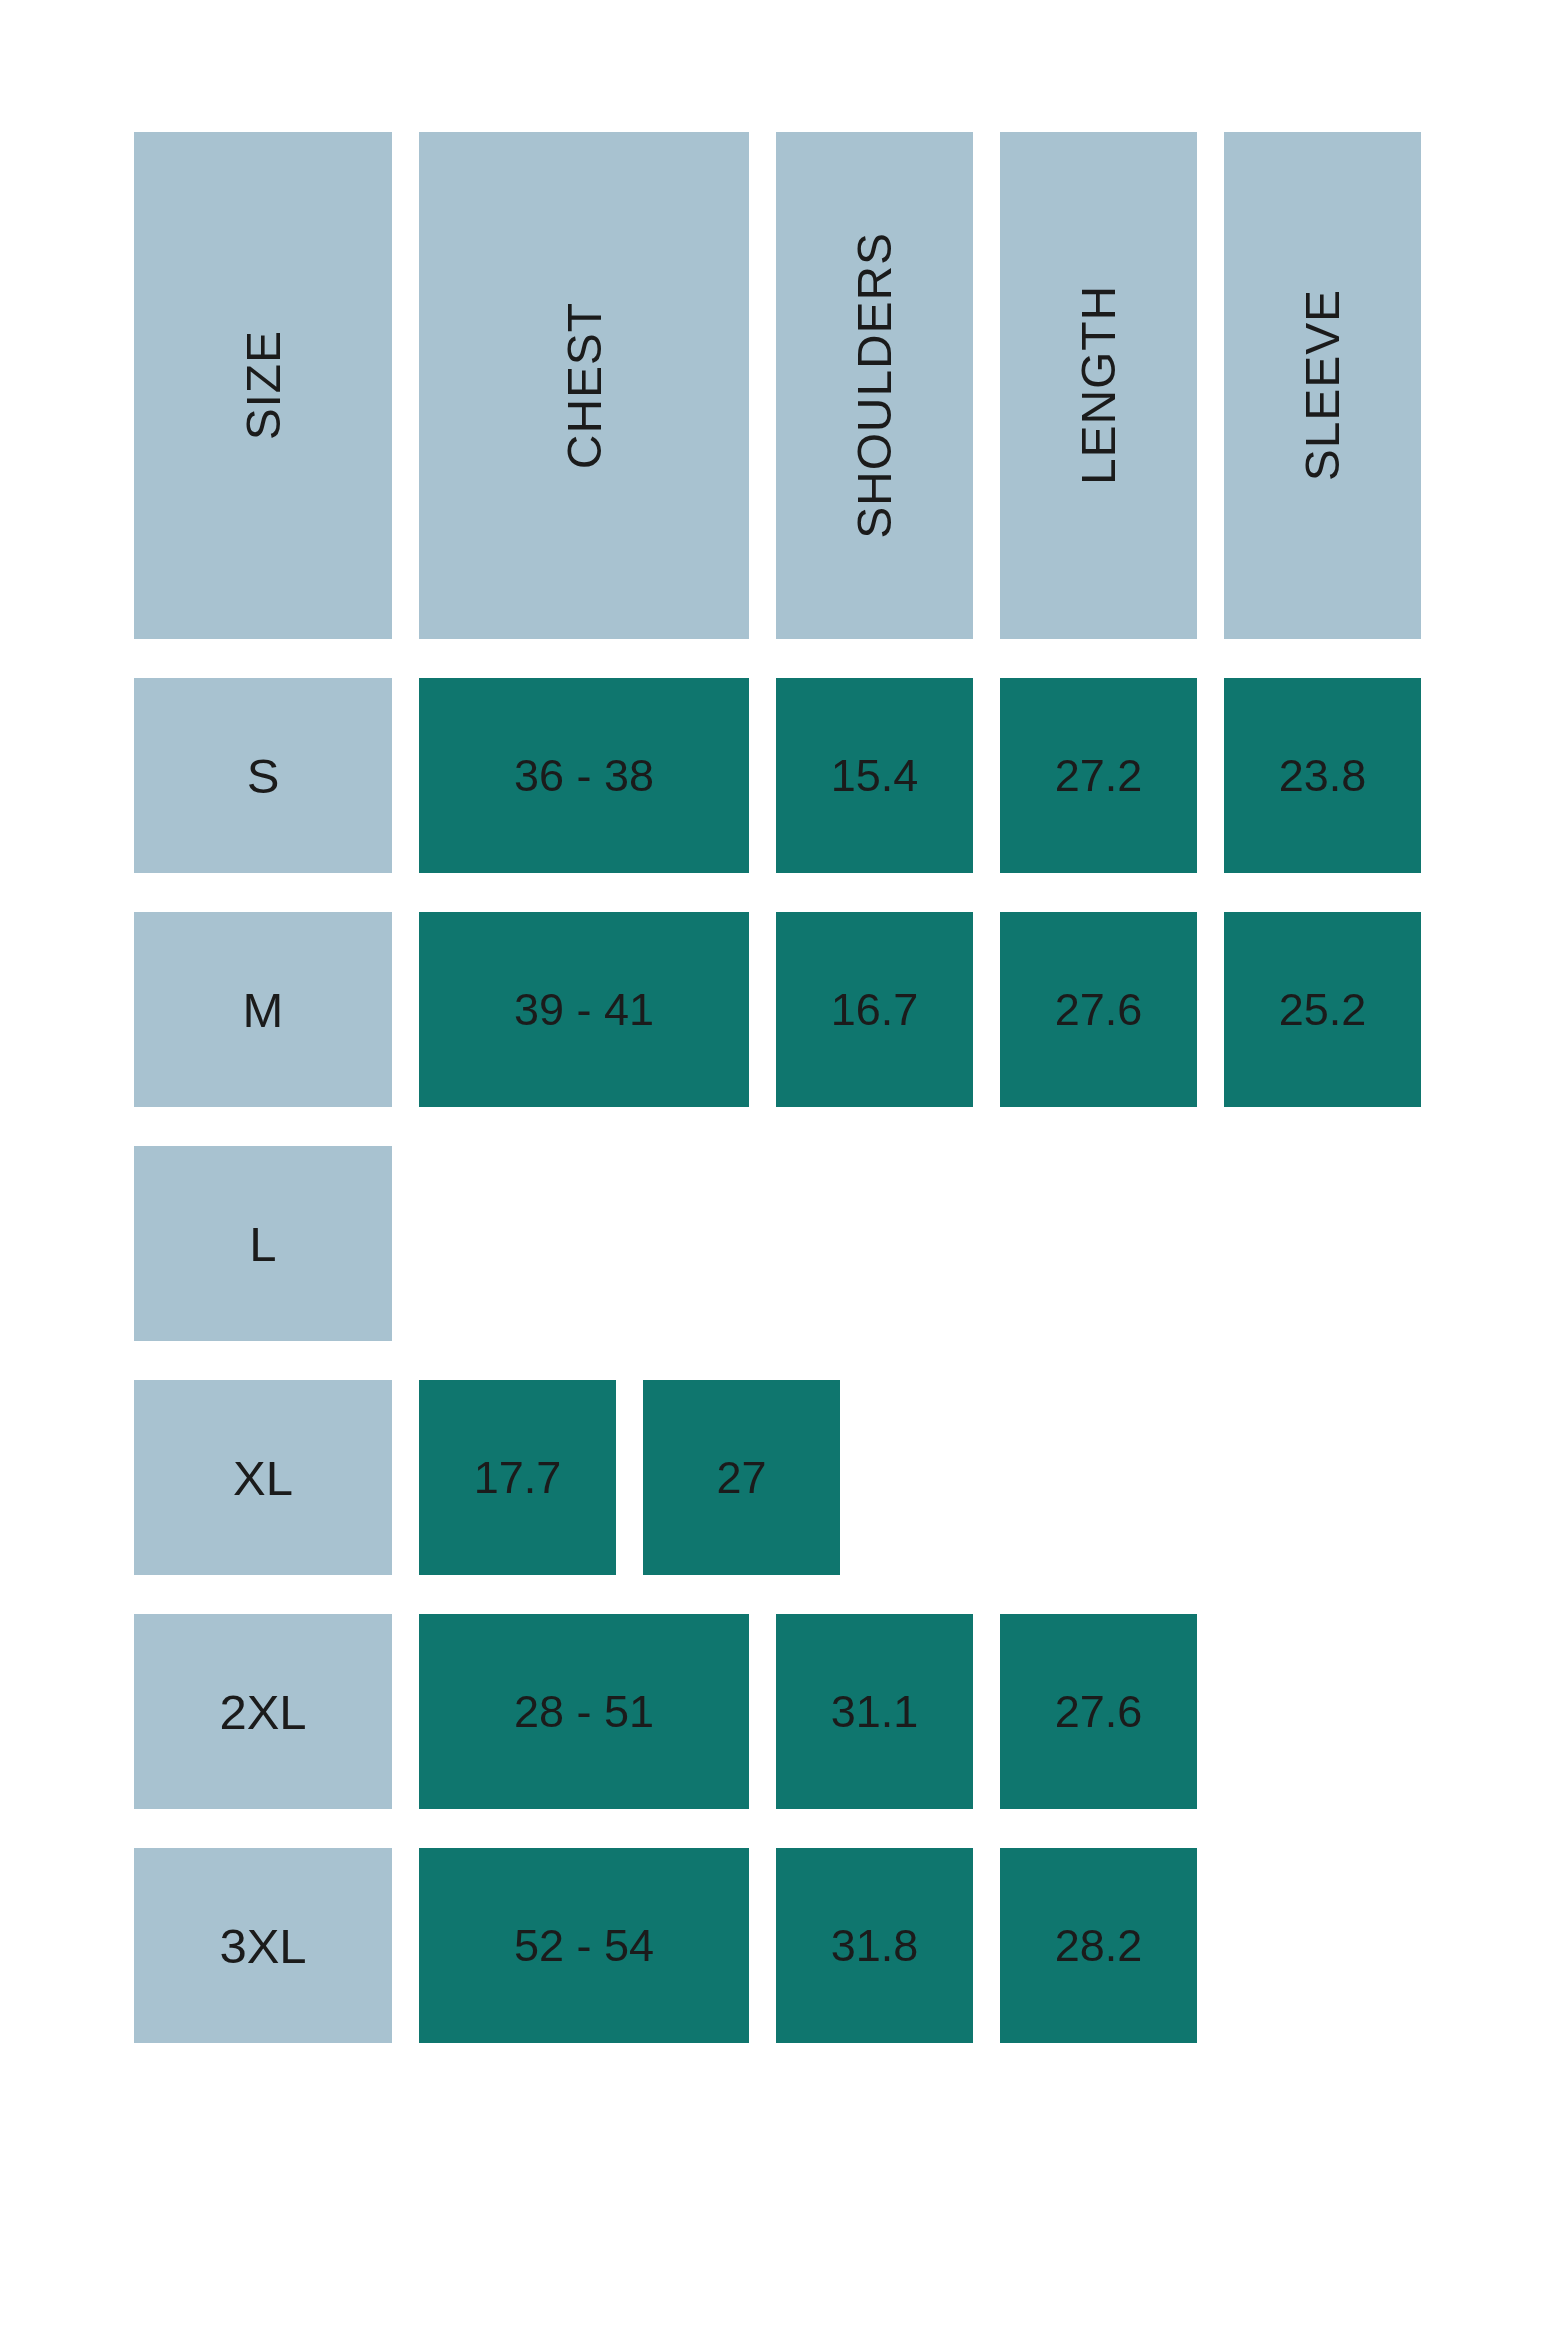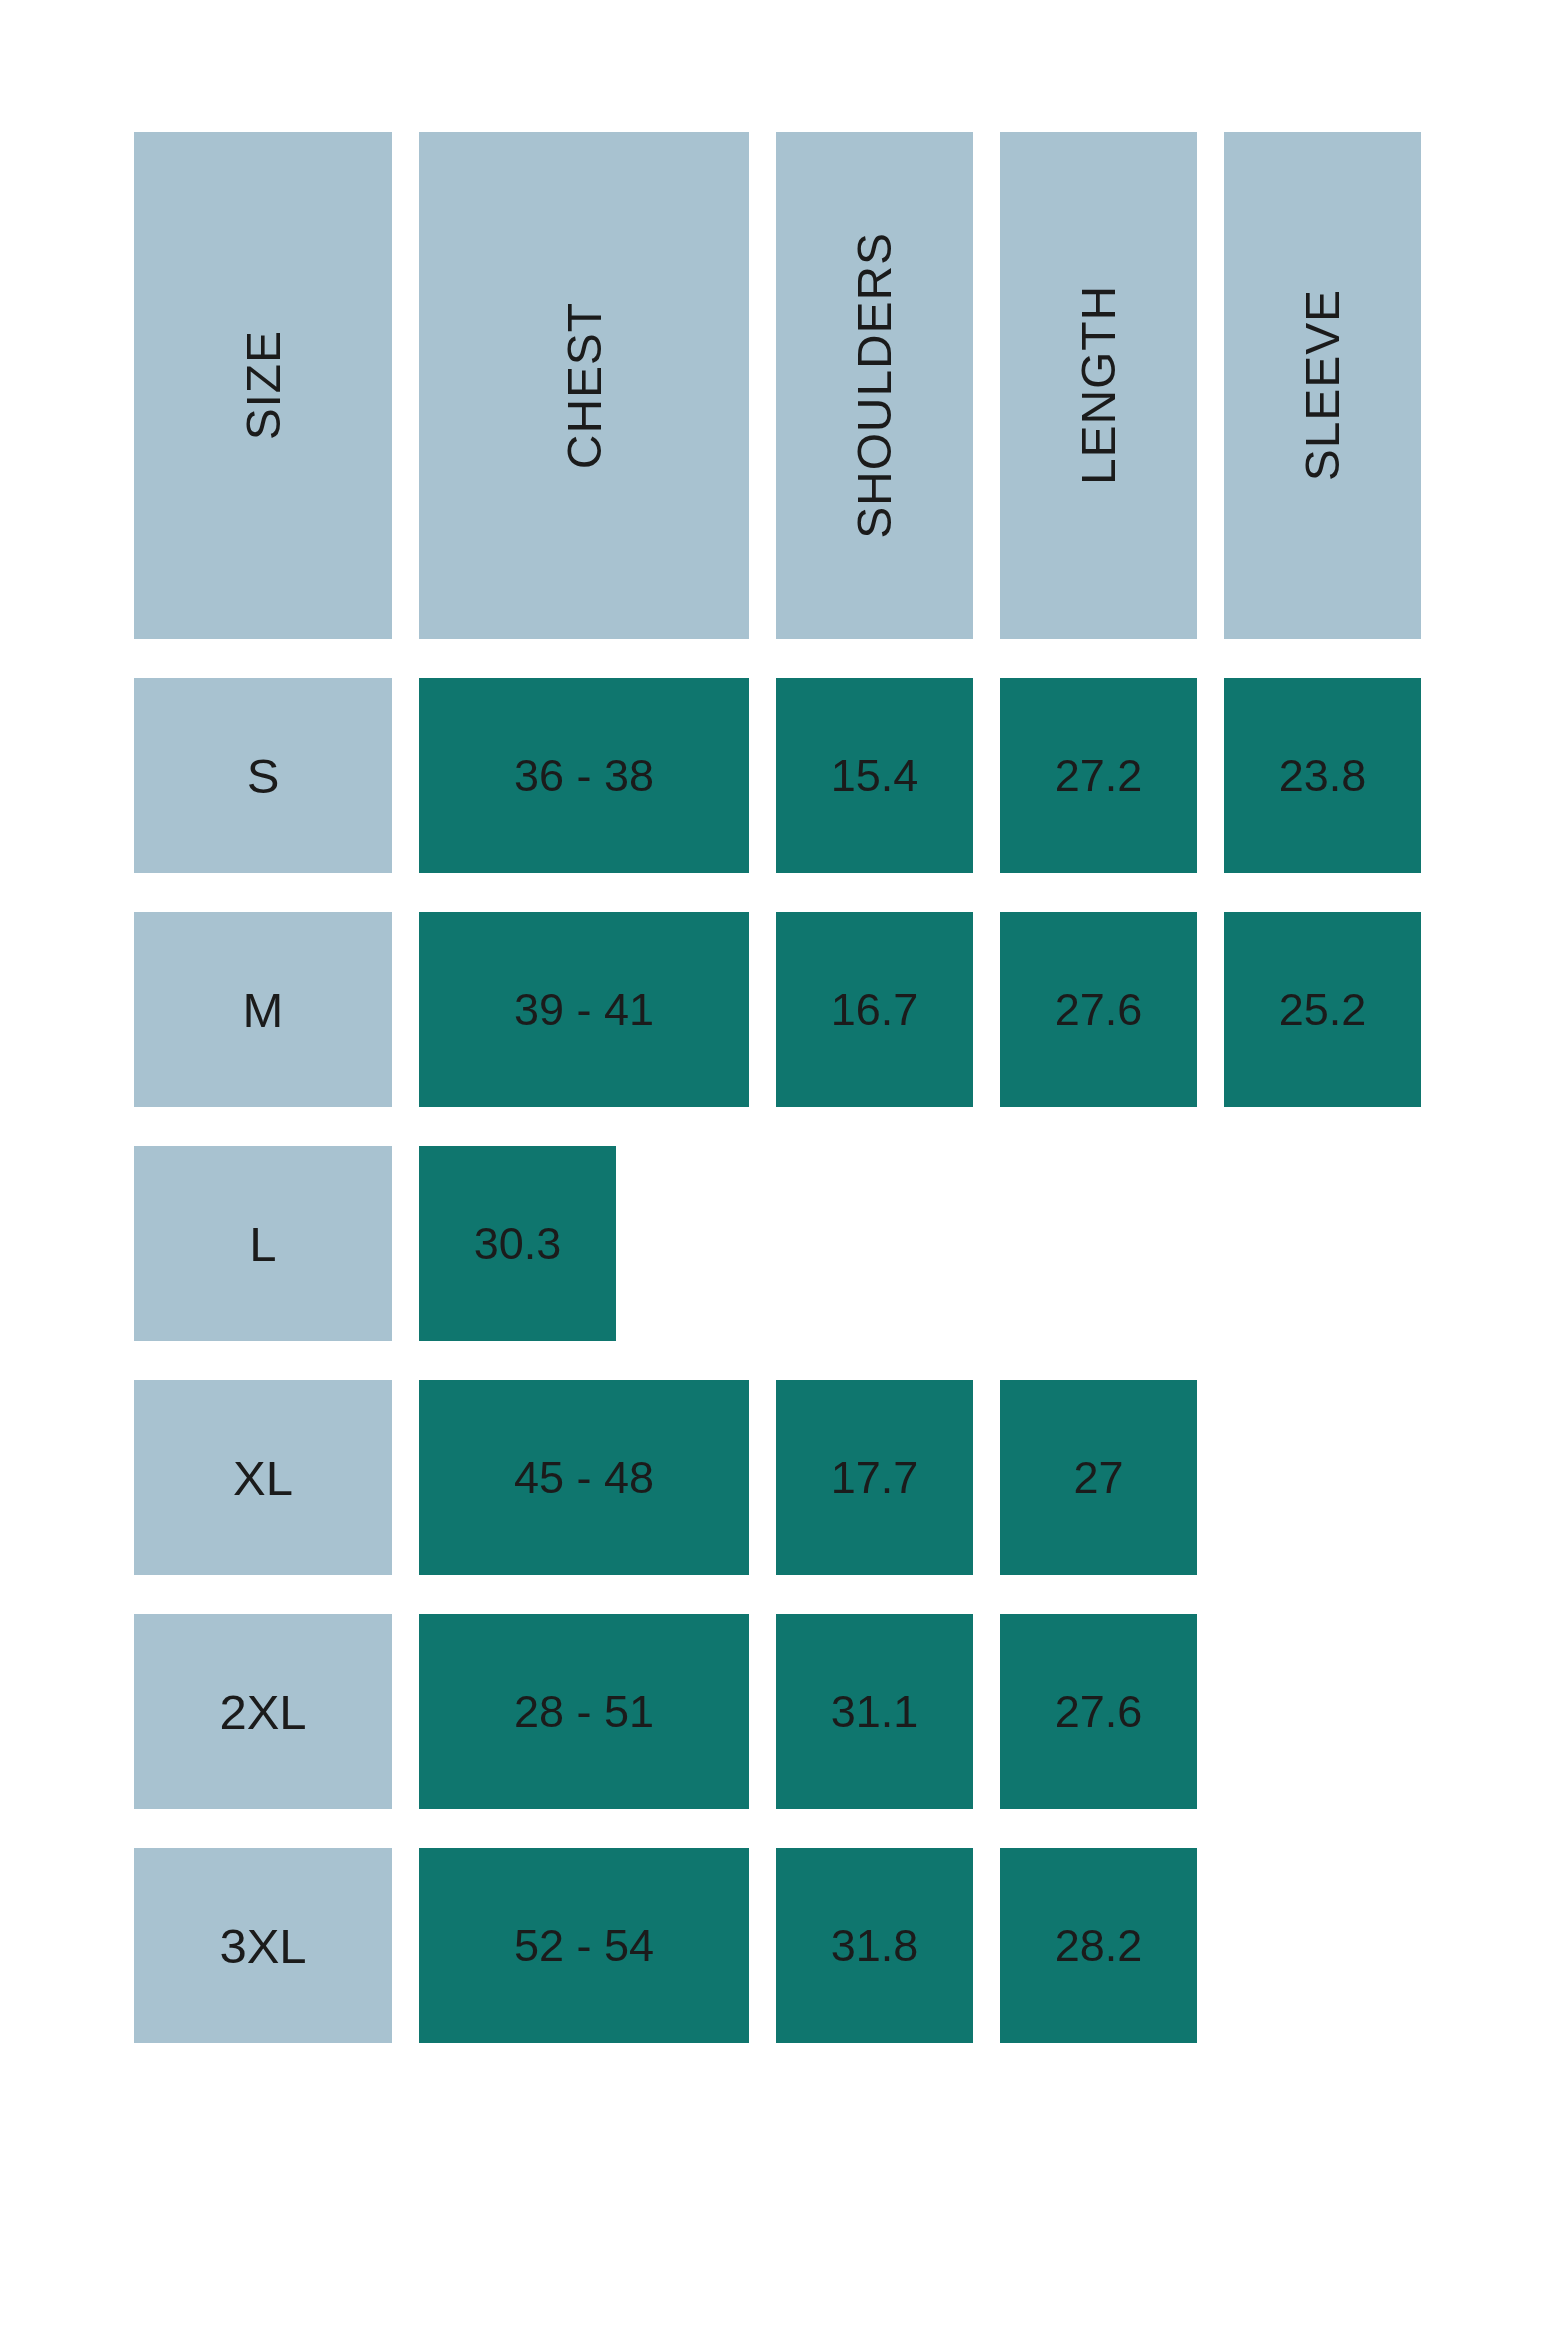--- a/index.html
+++ b/index.html
@@ -145,31 +145,25 @@
       </div>
       <div class="cell c-sleeve">
         <span class="cell-text">25.2</span>
       </div>
     </div>
 
     <div class="row body-row">
       <div class="cell c-size size-cell">
         <span class="cell-text">L</span>
       </div>
-      <div class="cell c-length">
-        <span class="cell-text">30.3</span>
-      </div>
     </div>
 
     <div class="row body-row">
       <div class="cell c-size size-cell">
         <span class="cell-text">XL</span>
-      </div>
-      <div class="cell c-chest">
-        <span class="cell-text">45 - 48</span>
       </div>
       <div class="cell c-shoulders">
         <span class="cell-text">17.7</span>
       </div>
       <div class="cell c-sleeve">
         <span class="cell-text">27</span>
       </div>
     </div>
 
     <div class="row body-row">

